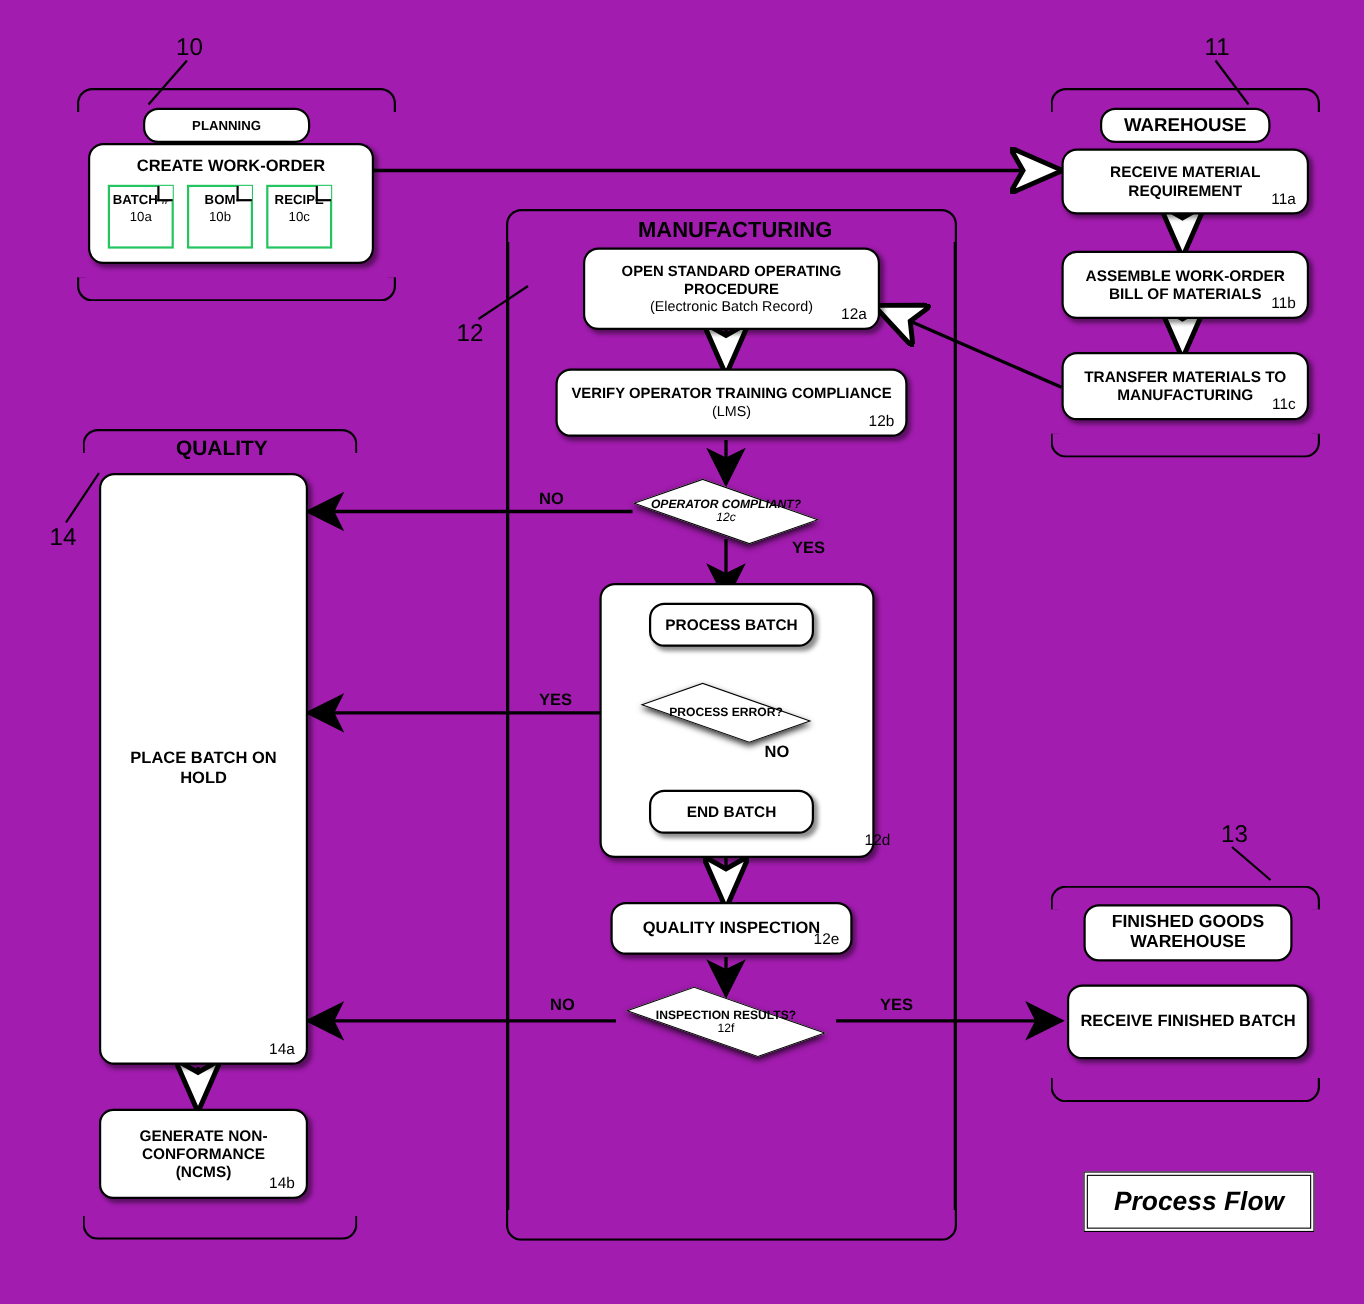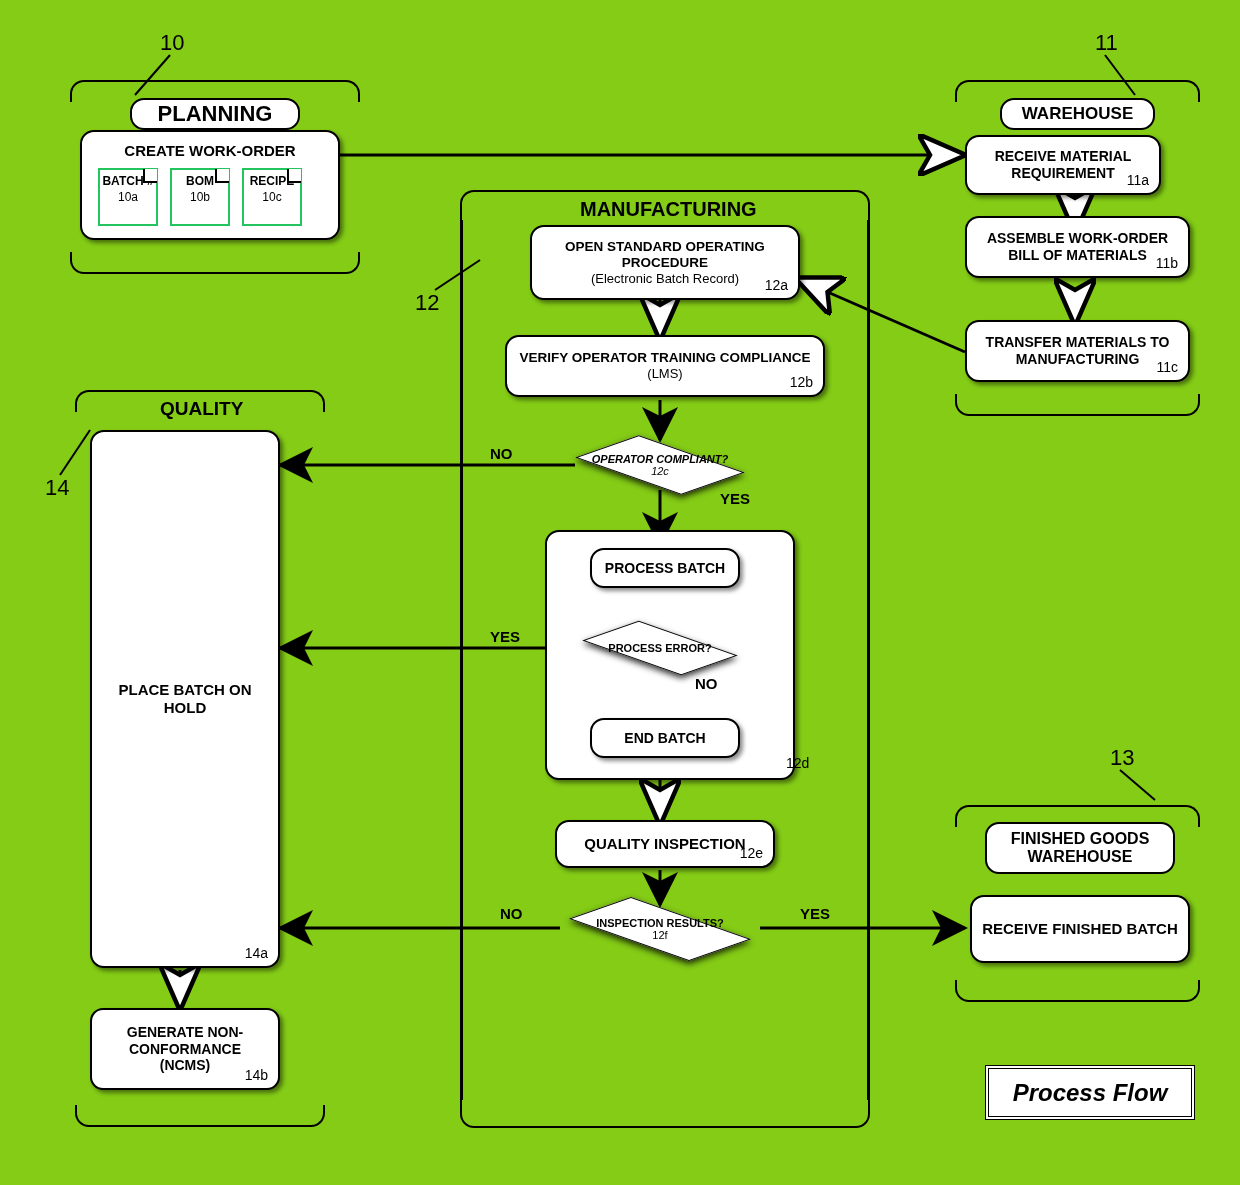--- a/index.html
+++ b/index.html
@@ -1,17 +1,17 @@
 <!DOCTYPE html>
 <html><head>
 <meta charset="utf-8">
 <style>
   * { box-sizing: border-box; margin:0; padding:0; }
   body { font-family: Arial, Helvetica, sans-serif; background:#fff; }
-  .canvas { position:relative; width:1240px; height:1185px; background:#84cc16; }
+  .canvas { position:relative; width:1240px; height:1185px; background:#a21caf; }
 
   .group-header {
     position:absolute;
     border:2.5px solid #000;
     border-radius:14px;
     background:#fff;
     font-weight:bold;
     text-align:center;
     display:flex; align-items:center; justify-content:center;
     padding:4px 8px;
@@ -146,46 +146,46 @@
 
     <line x1="170" y1="55" x2="135" y2="95" stroke="#000" stroke-width="2"></line>
     <line x1="1105" y1="55" x2="1135" y2="95" stroke="#000" stroke-width="2"></line>
     <line x1="435" y1="290" x2="480" y2="260" stroke="#000" stroke-width="2"></line>
     <line x1="1120" y1="770" x2="1155" y2="800" stroke="#000" stroke-width="2"></line>
     <line x1="60" y1="475" x2="90" y2="430" stroke="#000" stroke-width="2"></line>
   </svg>
 
   <div class="reflabel" style="left:160px; top:30px;">10</div>
   <div class="group-bracket-top" style="left:70px; top:80px; width:290px;"></div>
-  <div class="group-header" style="left:130px; top:98px; width:170px; height:32px; font-size:22px;">PLANNING</div>
+  <div class="group-header" style="left:130px; top:98px; width:152px; height:32px; font-size:12px;">PLANNING</div>
   <div class="box" style="left:80px; top:130px; width:260px; height:110px; justify-content:flex-start; padding-top:10px; font-size:15px;">
     <span>CREATE WORK-ORDER</span>
   </div>
   <div class="doc" style="left:98px; top:168px; width:60px; height:58px;">
     <span>BATCH #</span>
     <span class="doctag">10a</span>
   </div>
   <div class="doc" style="left:170px; top:168px; width:60px; height:58px;">
     <span>BOM</span>
     <span class="doctag">10b</span>
   </div>
   <div class="doc" style="left:242px; top:168px; width:60px; height:58px;">
     <span>RECIPE</span>
     <span class="doctag">10c</span>
   </div>
   <div class="group-bracket-bottom" style="left:70px; top:252px; width:290px;"></div>
 
   <div class="reflabel" style="left:1095px; top:30px;">11</div>
   <div class="group-bracket-top" style="left:955px; top:80px; width:245px;"></div>
   <div class="group-header" style="left:1000px; top:98px; width:155px; height:32px; font-size:17px;">WAREHOUSE</div>
-  <div class="box" style="left:965px; top:135px; width:196px; height:60px; font-size:14px;">
+  <div class="box" style="left:965px; top:135px; width:225px; height:60px; font-size:14px;">
     <span>RECEIVE MATERIAL REQUIREMENT</span>
     <span class="tag">11a</span>
   </div>
-  <div class="box" style="left:965px; top:216px; width:225px; height:62px; font-size:14px;">
+  <div class="box" style="left:965px; top:228px; width:225px; height:62px; font-size:14px;">
     <span>ASSEMBLE WORK-ORDER BILL OF MATERIALS</span>
     <span class="tag">11b</span>
   </div>
   <div class="box" style="left:965px; top:320px; width:225px; height:62px; font-size:14px;">
     <span>TRANSFER MATERIALS TO MANUFACTURING</span>
     <span class="tag">11c</span>
   </div>
   <div class="group-bracket-bottom" style="left:955px; top:394px; width:245px;"></div>
 
   <div class="reflabel" style="left:415px; top:290px;">12</div>

